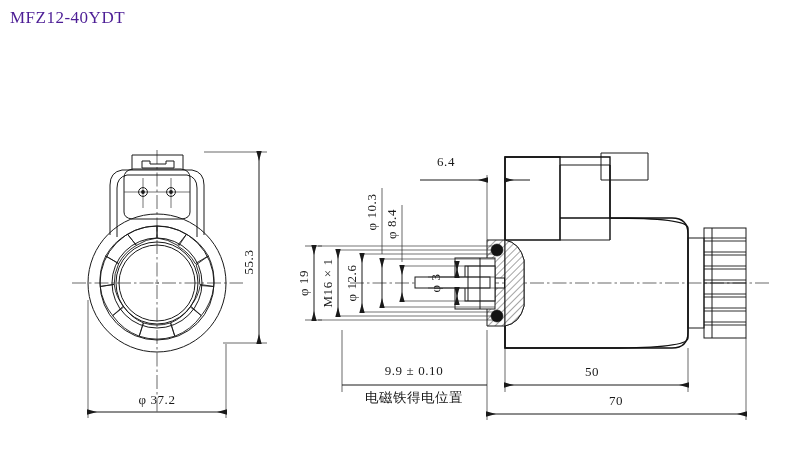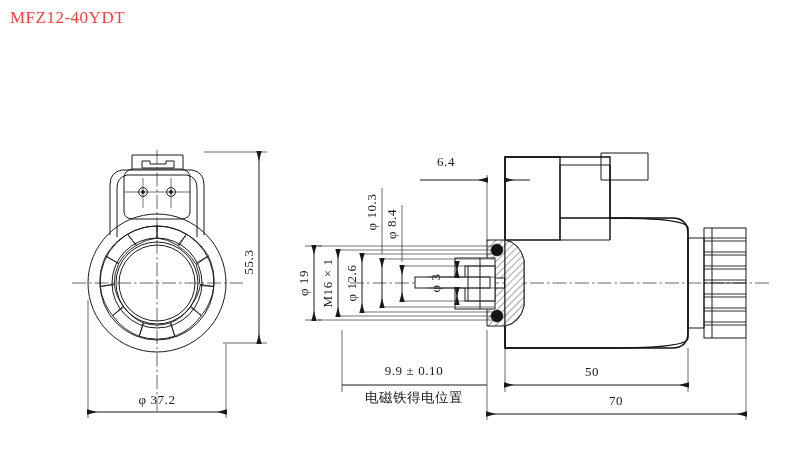--- a/index.html
+++ b/index.html
@@ -19,21 +19,21 @@
     left: 0; top: 0;
     width: 802px;
     height: 449px;
   }
   .title {
     position: absolute;
     left: 10px;
     top: 8px;
     font-size: 17px;
     letter-spacing: 0.5px;
-    color: #ef4444;
+    color: #4c1d95;
     font-family: "Liberation Serif", "DejaVu Serif", serif;
     white-space: nowrap;
   }
   svg.drawing {
     position: absolute;
     left: 0;
     top: 0;
     width: 802px;
     height: 449px;
   }

